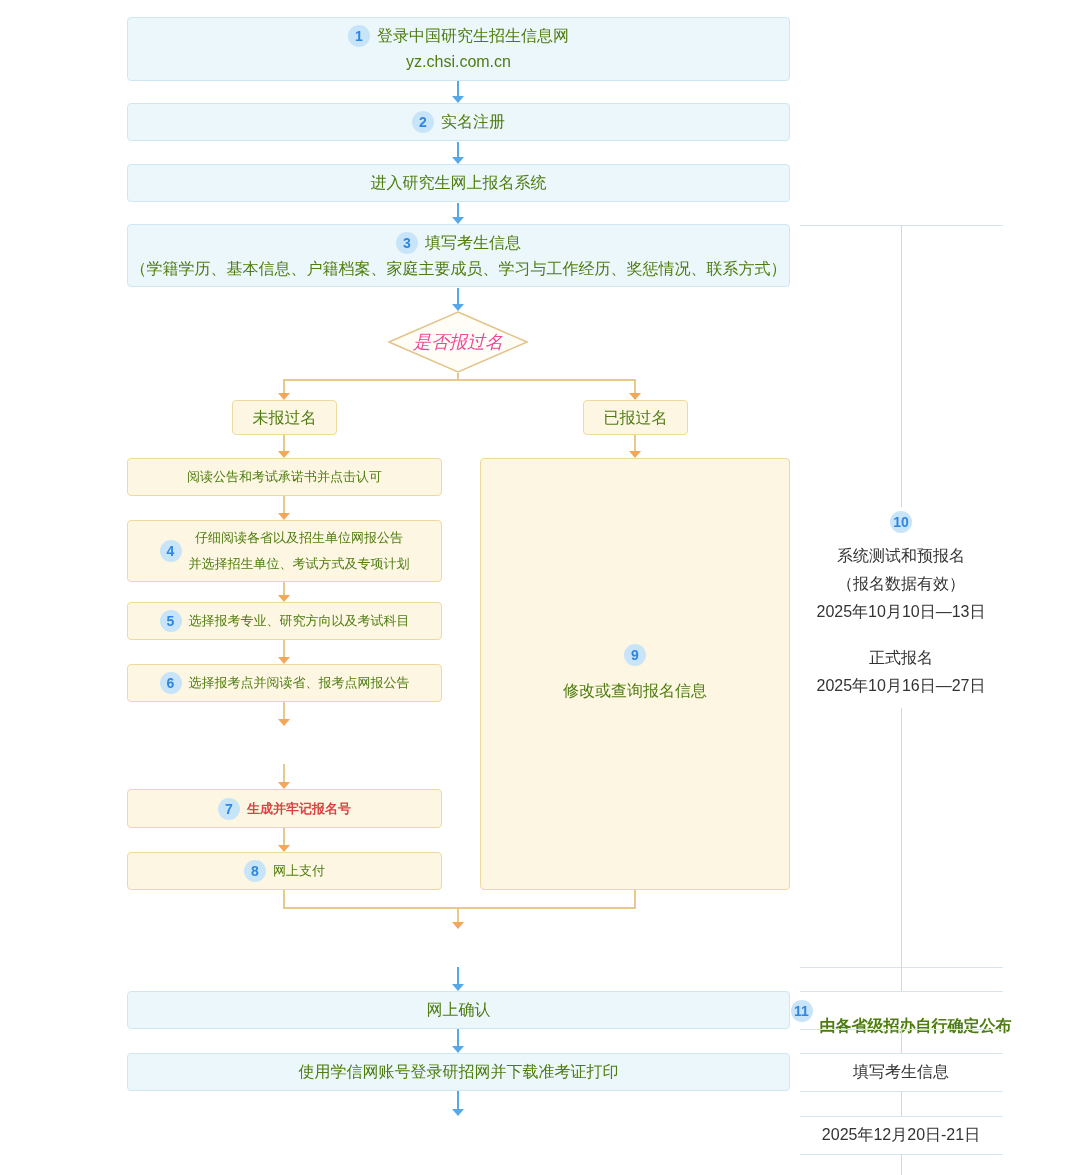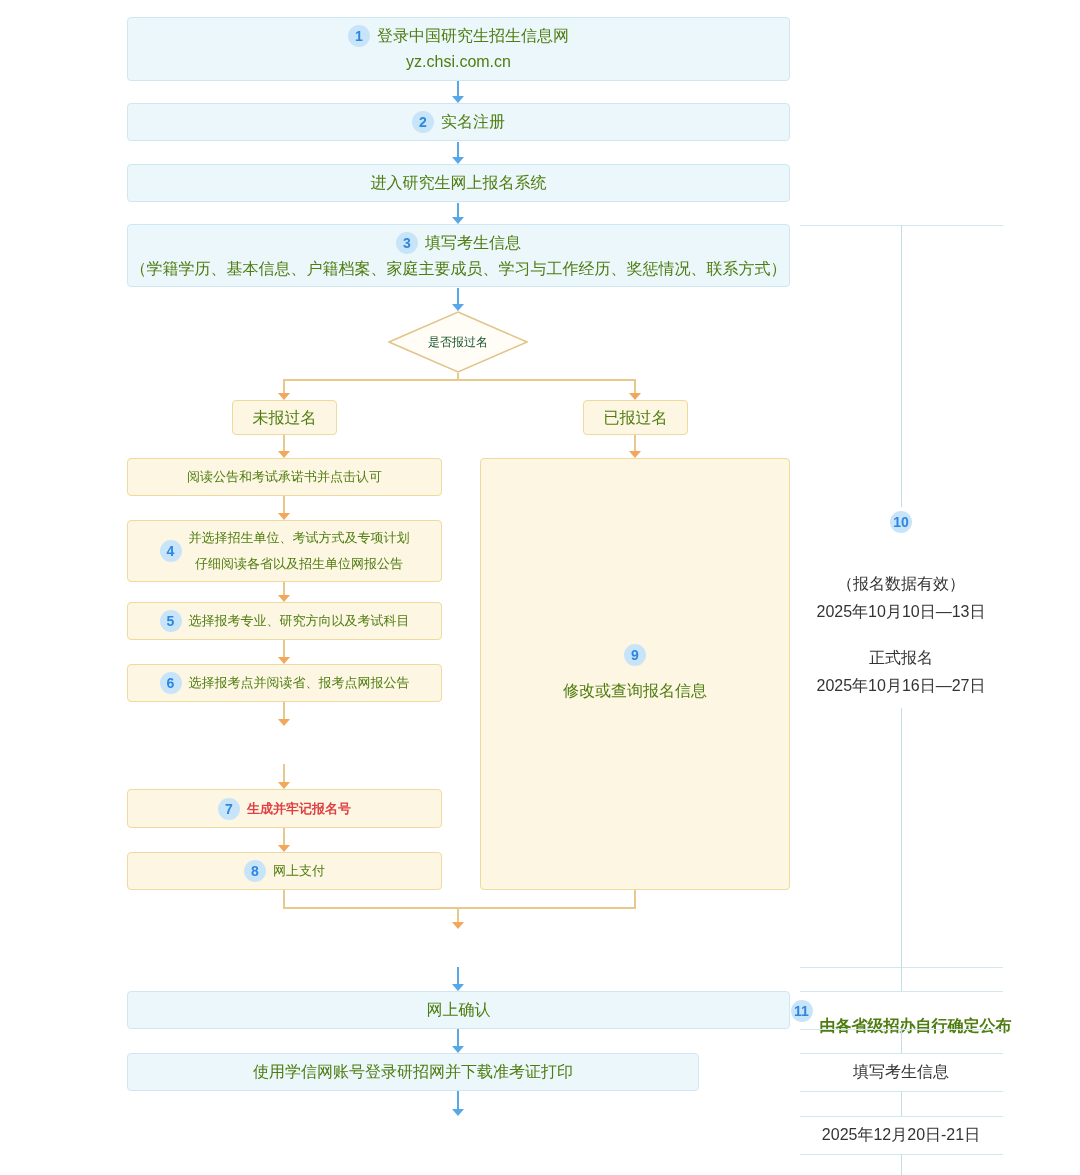--- a/index.html
+++ b/index.html
@@ -35,21 +35,21 @@
   
   .vl{position:absolute;width:2px;background:#e9c88d;}
   .hl{position:absolute;height:2px;background:#e9c88d;}
   
   .tl-h{position:absolute;height:1px;background:#d5e7ee;}
   .tl-v{position:absolute;width:1px;background:#c3dde7;}
   .side-text{position:absolute;left:751px;width:300px;text-align:center;
              font-size:16px;line-height:26px;white-space:nowrap;}
   .diamond-wrap{position:absolute;display:flex;align-items:center;justify-content:center;}
   .diamond-wrap svg{position:absolute;left:0;top:0;}
-  .diamond-label{position:relative;font-size:12px;color:#14532d;}
+  .diamond-label{position:relative;font-size:18px;color:#ec4899;font-style:italic;}
 </style>
 </head>
 <body>
 
 <div class="canvas">
 
   <div class="box blue" style="left:127px;top:17px;width:663px;height:64px">
     <div class="row">
       <span class="badge">1</span>
       <span class="t">登录中国研究生招生信息网</span>
@@ -109,22 +109,22 @@
   <div class="box cream" style="left:127px;top:458px;width:315px;height:38px">
     <span class="t sm">阅读公告和考试承诺书并点击认可</span>
   </div>
 
   <div class="arrow orange" style="left:283px;top:496px;height:24px"></div>
 
   <div class="box cream" style="left:127px;top:520px;width:315px;height:62px">
     <div class="row">
       <span class="badge">4</span>
       <div class="col">
+        <span class="t sm">仔细阅读各省以及招生单位网报公告</span>
         <span class="t sm">并选择招生单位、考试方式及专项计划</span>
-        <span class="t sm">仔细阅读各省以及招生单位网报公告</span>
       </div>
     </div>
   </div>
 
   <div class="arrow orange" style="left:283px;top:582px;height:20px"></div>
 
   <div class="box cream" style="left:127px;top:602px;width:315px;height:38px">
     <div class="row">
       <span class="badge">5</span>
       <span class="t sm">选择报考专业、研究方向以及考试科目</span>
@@ -173,32 +173,33 @@
 
 
   <div class="arrow blue" style="left:457px;top:967px;height:24px"></div>
 
   <div class="box blue" style="left:127px;top:991px;width:663px;height:38px">
     <span class="t">网上确认</span>
   </div>
 
   <div class="arrow blue" style="left:457px;top:1029px;height:24px"></div>
 
-  <div class="box blue" style="left:127px;top:1053px;width:572px;height:38px">
+  <div class="box blue" style="left:127px;top:1053px;width:663px;height:38px">
     <span class="t">使用学信网账号登录研招网并下载准考证打印</span>
   </div>
 
   <div class="arrow blue" style="left:457px;top:1091px;height:25px"></div>
 
 
   <div class="tl-h" style="left:800px;top:225px;width:203px"></div>
   <div class="tl-v" style="left:901px;top:225px;height:282px"></div>
 
   <div class="badge" style="position:absolute;left:890px;top:511px">10</div>
 
+  <div class="side-text bold" style="top:543px">系统测试和预报名</div>
   <div class="side-text" style="top:571px">（报名数据有效）</div>
   <div class="side-text" style="top:599px">2025年10月10日—13日</div>
   <div class="side-text bold" style="top:645px">正式报名</div>
   <div class="side-text" style="top:673px">2025年10月16日—27日</div>
 
   <div class="tl-v" style="left:901px;top:708px;height:259px"></div>
   <div class="tl-h" style="left:800px;top:967px;width:203px"></div>
   <div class="tl-v" style="left:901px;top:967px;height:24px"></div>
   <div class="tl-h" style="left:800px;top:991px;width:203px"></div>
 

